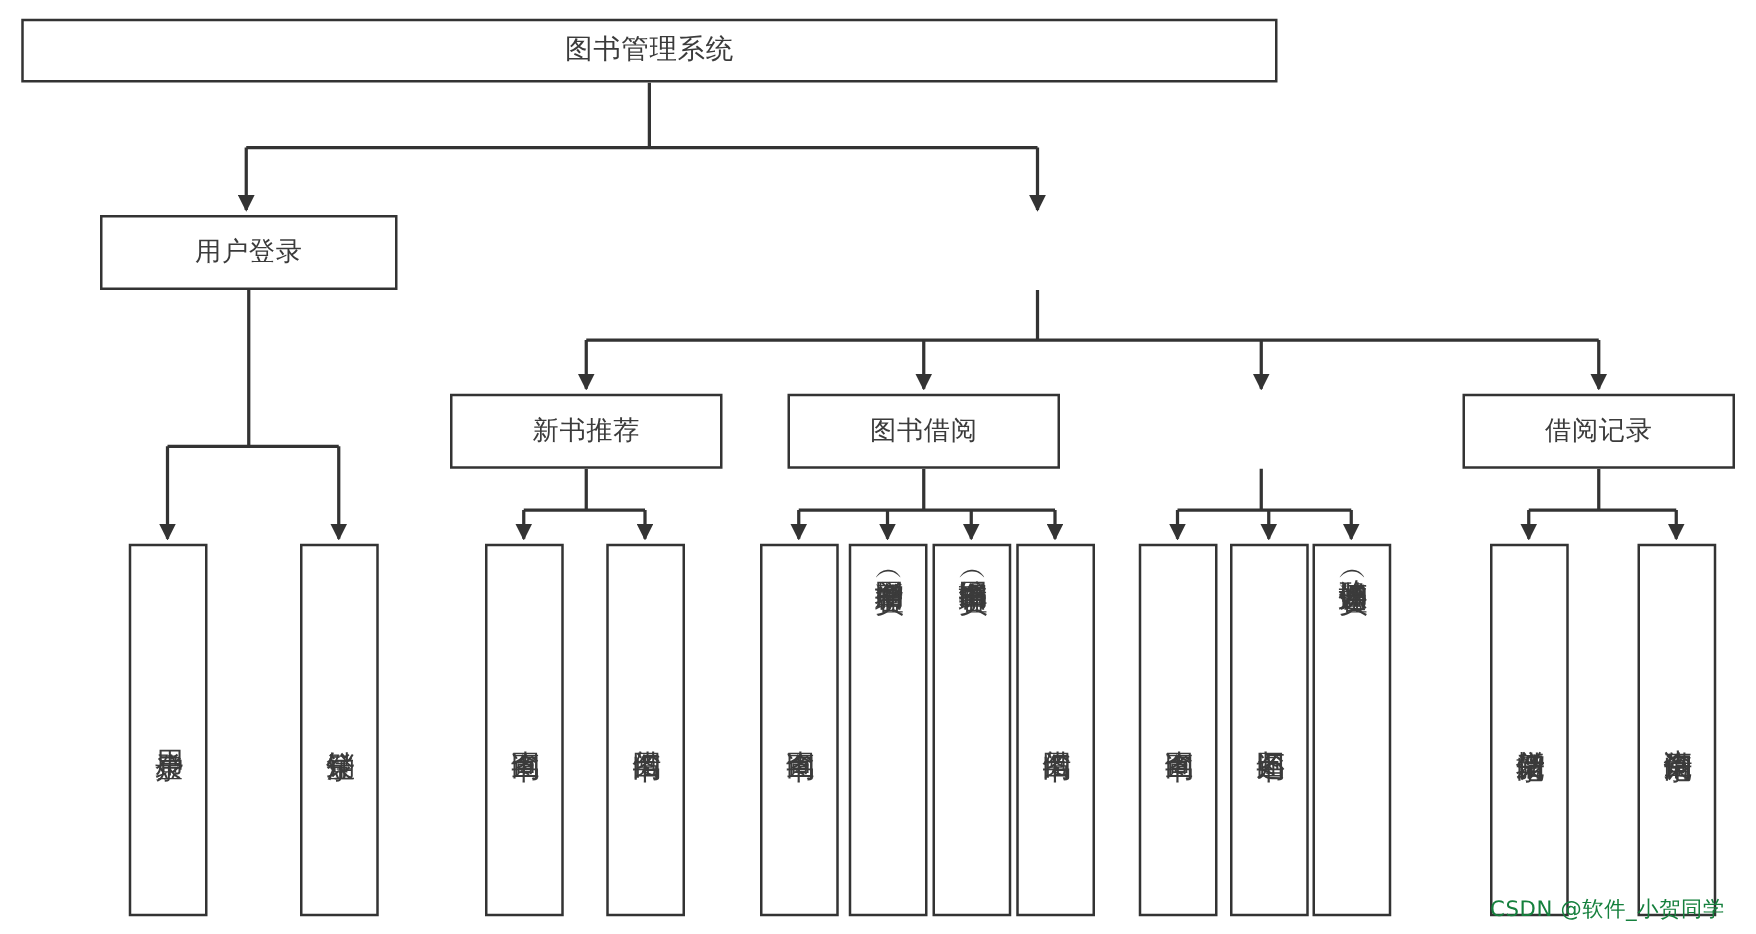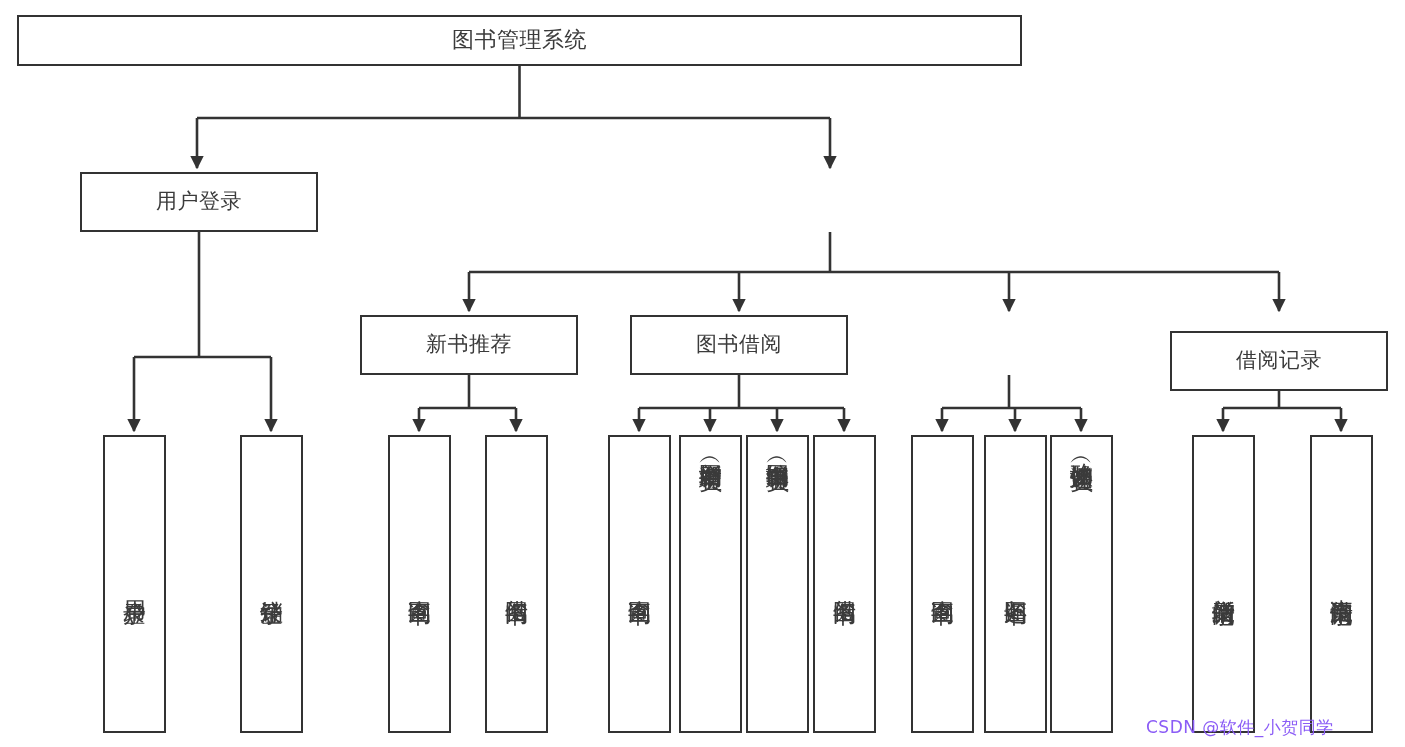--- a/index.html
+++ b/index.html
@@ -141,21 +141,21 @@
   <div class="node node-h" id="n-l1-0" style="left: 80px; top: 172px; width: 238px; height: 60px;">
     <span class="node-label">用户登录</span>
   </div>
 
   <div class="node node-h" id="n-l2-0" style="left: 360px; top: 315px; width: 218px; height: 60px;">
     <span class="node-label">新书推荐</span>
   </div>
   <div class="node node-h" id="n-l2-1" style="left: 630px; top: 315px; width: 218px; height: 60px;">
     <span class="node-label">图书借阅</span>
   </div>
-  <div class="node node-h" id="n-l2-3" style="left: 1170px; top: 315px; width: 218px; height: 60px; margin-top: 16px;">
+  <div class="node node-h" id="n-l2-3" style="left: 1170px; top: 315px; width: 218px; height: 60px;">
     <span class="node-label">借阅记录</span>
   </div>
 
   <div class="node node-v align-mid" id="n-leaf-0" style="left: 103px; top: 435px; width: 63px; height: 298px;">
     <span class="node-label">用户登录</span>
   </div>
   <div class="node node-v align-mid" id="n-leaf-1" style="left: 240px; top: 435px; width: 63px; height: 298px;">
     <span class="node-label">注销登录</span>
   </div>
   <div class="node node-v align-mid" id="n-leaf-2" style="left: 388px; top: 435px; width: 63px; height: 298px;">
@@ -185,15 +185,15 @@
   <div class="node node-v" id="n-leaf-10" style="left: 1050px; top: 435px; width: 63px; height: 298px;">
     <span class="node-label">确认归还（管理员）</span>
   </div>
   <div class="node node-v align-mid" id="n-leaf-11" style="left: 1192px; top: 435px; width: 63px; height: 298px;">
     <span class="node-label">新增借阅记录</span>
   </div>
   <div class="node node-v align-mid" id="n-leaf-12" style="left: 1310px; top: 435px; width: 63px; height: 298px;">
     <span class="node-label">查询借阅记录</span>
   </div>
 
-  <div class="watermark" id="wm" style="left: 1146px; top: 716px; color: #8b5cf6;">CSDN @软件_小贺同学</div>
+  <div class="watermark" id="wm" style="left: 1192px; top: 716px; color: #15803d;">CSDN @软件_小贺同学</div>
 
 </div>
 
 </body></html>

